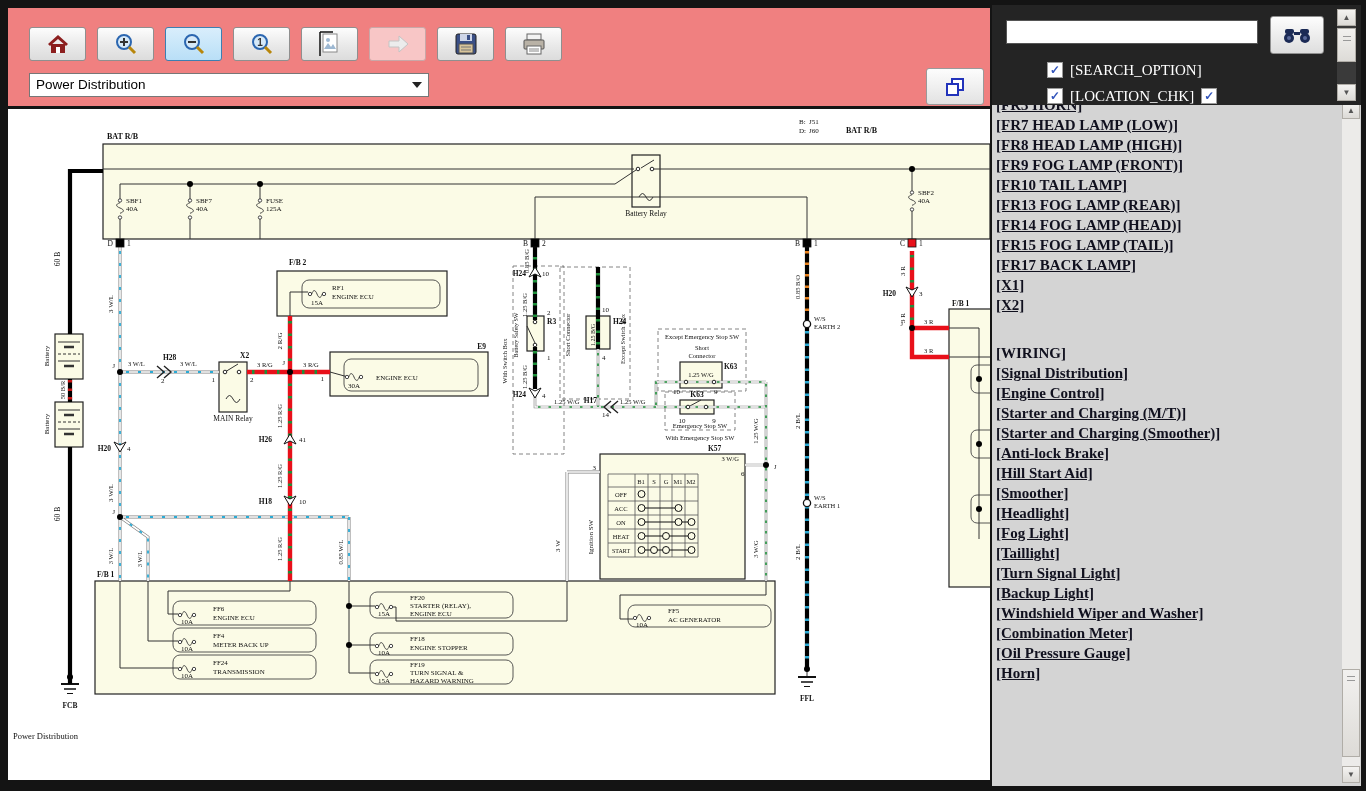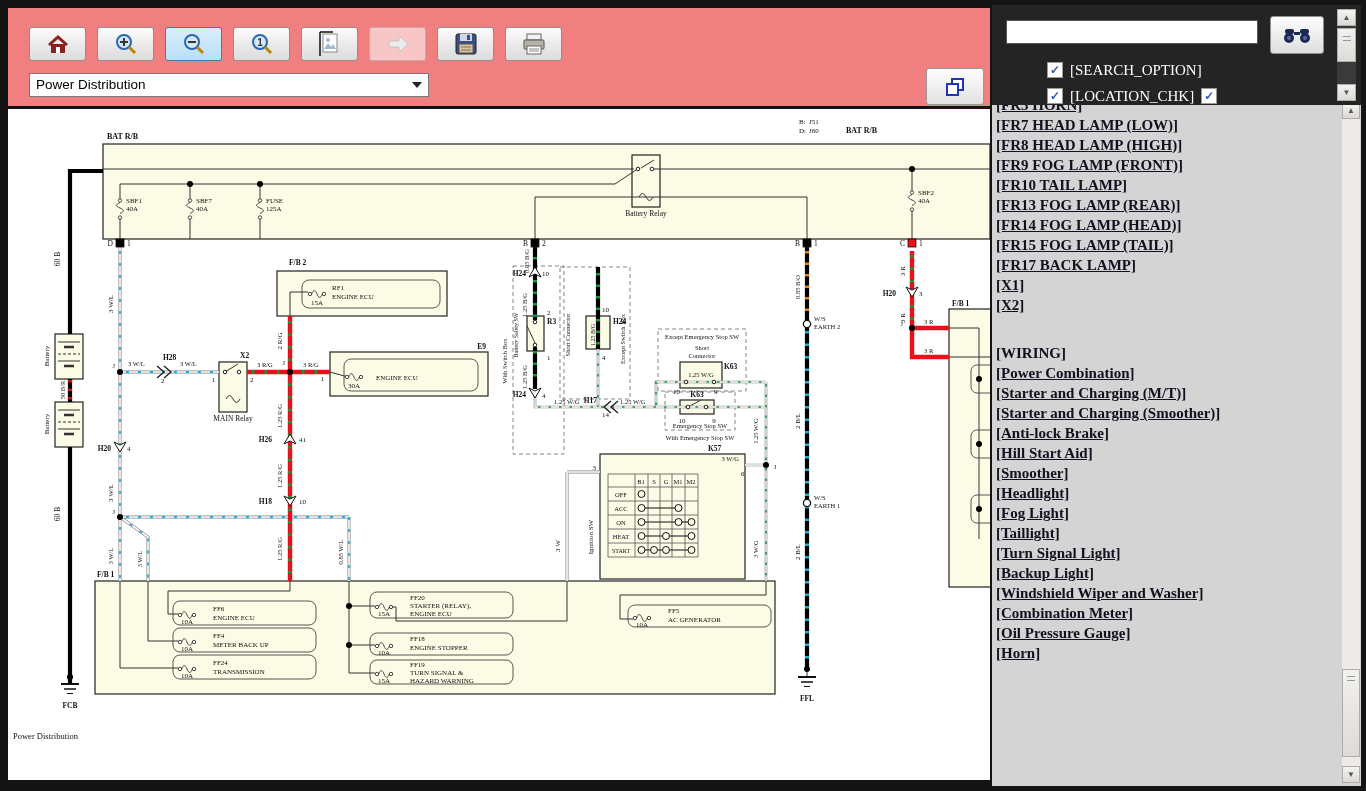--- a/index.html
+++ b/index.html
@@ -497,21 +497,22 @@
       <div class="nav-item">[FR9 FOG LAMP (FRONT)]</div>
       <div class="nav-item">[FR10 TAIL LAMP]</div>
       <div class="nav-item">[FR13 FOG LAMP (REAR)]</div>
       <div class="nav-item">[FR14 FOG LAMP (HEAD)]</div>
       <div class="nav-item">[FR15 FOG LAMP (TAIL)]</div>
       <div class="nav-item">[FR17 BACK LAMP]</div>
       <div class="nav-item">[X1]</div>
       <div class="nav-item">[X2]</div>
       <div class="nav-spacer"></div>
       <div class="nav-item nav-header">[WIRING]</div>
-      <div class="nav-item">[Power Combination]</div>
+      <div class="nav-item">[Signal Distribution]</div>
+      <div class="nav-item">[Engine Control]</div>
       <div class="nav-item">[Starter and Charging (M/T)]</div>
       <div class="nav-item">[Starter and Charging (Smoother)]</div>
       <div class="nav-item">[Anti-lock Brake]</div>
       <div class="nav-item">[Hill Start Aid]</div>
       <div class="nav-item">[Smoother]</div>
       <div class="nav-item">[Headlight]</div>
       <div class="nav-item">[Fog Light]</div>
       <div class="nav-item">[Taillight]</div>
       <div class="nav-item">[Turn Signal Light]</div>
       <div class="nav-item">[Backup Light]</div>

